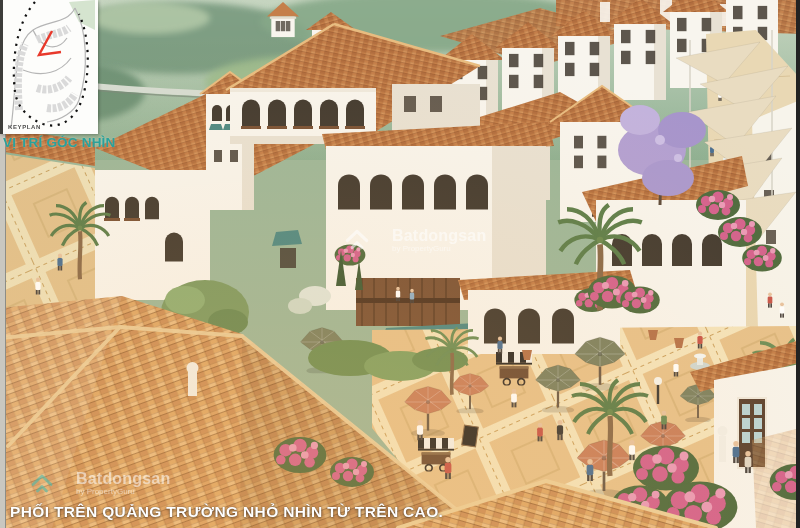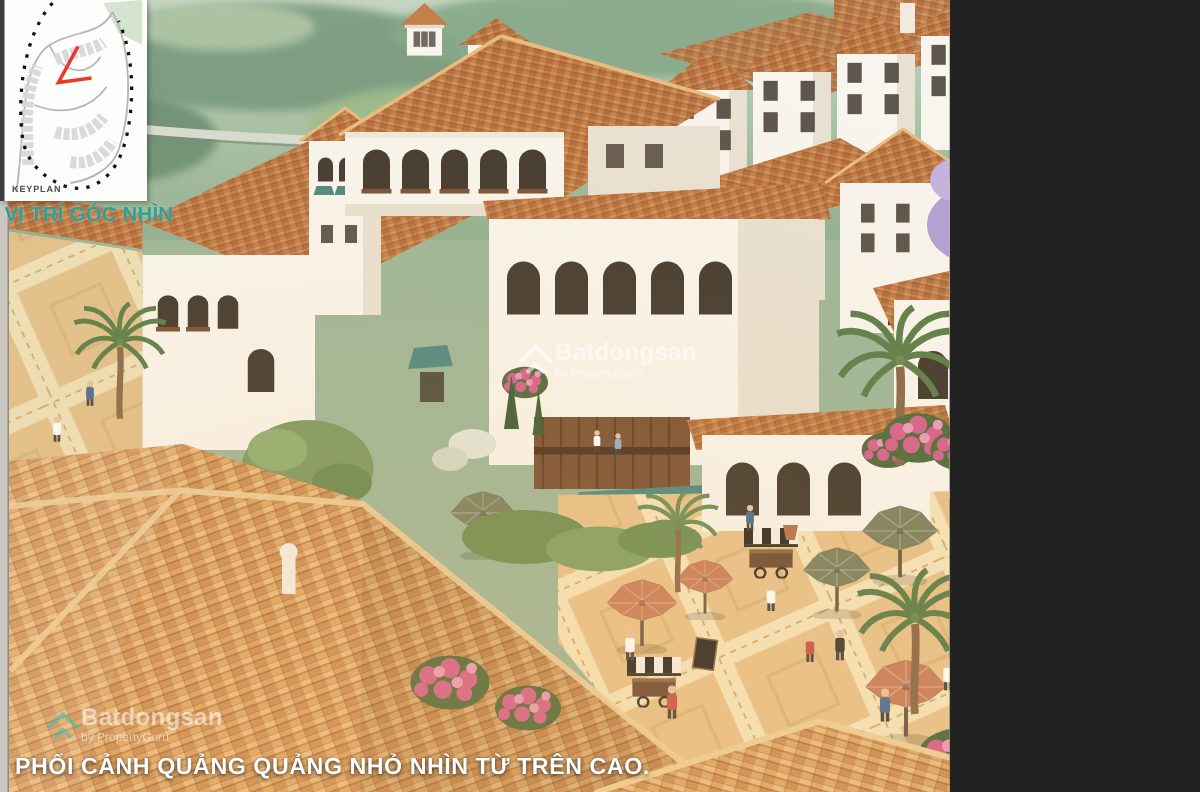--- a/index.html
+++ b/index.html
@@ -1,32 +1,32 @@
 <!DOCTYPE html>
 <html style="--teal_label: #2aa19b; --keyplan_marker_red: #e8392b; --caption_white: #ffffff; --wall_white: #f8f5ee; --wall_shade: #e8e1d3; --window_dark: #433b31; --roof_tile: #c57f4a; --roof_tile_light: #e0a66b; --roof_tile_dark: #a05d33; --roof_foreground: #dfa868; --paving_tan: #e7c28c; --paving_cream: #f4e4bc; --street_sand: #e9d8b4; --shade_sail: #e9dcc1; --hills_green: #8fb092; --hills_dark_green: #6f9377; --palm_green: #5d7e4b; --bougainvillea_pink: #d4628e; --jacaranda_purple: #b3a0d2; --umbrella_salmon: #c97f5c; --umbrella_olive: #7c8161; --awning_teal: #4e8984; --wood_brown: #7a5236;"><head>
 <meta charset="utf-8">
 <style>
   html,body{margin:0;padding:0;background:#222;}
-  .stage{position:relative;width:633px;height:528px;overflow:hidden;
+  .stage{position:relative;width:796px;height:528px;overflow:hidden;
          font-family:"Liberation Sans",sans-serif;background:#9db79a;}
   .stage svg.scene{position:absolute;left:0;top:0;display:block;}
   
   .edge-strip{position:absolute;left:0;top:0;width:5px;height:528px;
               background:#c9c7c0;border-right:1px solid #8d8d86;}
   
   .keyplan{position:absolute;left:0;top:0;width:95px;height:134px;background:#fdfdfb;
            border-left:3px solid #3d3d3a;box-shadow:1px 1px 3px rgba(0,0,0,.3);}
   .keyplan svg{display:block;}
   .keyplan-label{position:absolute;left:5px;bottom:4px;font-size:6px;color:#4c4c4c;
                  letter-spacing:.6px;font-weight:600;}
   .view-label{position:absolute;left:3px;top:135px;font-size:13.5px;font-weight:800;
               color:var(--teal_label,#2aa19b);letter-spacing:.2px;white-space:nowrap;
               text-shadow:0 0 2px rgba(255,255,255,.35);}
   
-  .wm{position:absolute;display:flex;align-items:center;gap:0;color:#fff;}
+  .wm{position:absolute;display:flex;align-items:center;gap:22px;color:#fff;}
   .wm .logo{flex:none;}
   .wm-brand{font-size:16px;font-weight:700;letter-spacing:.2px;line-height:1;}
   .wm-by{font-size:8px;opacity:.95;margin-top:1px;line-height:1;}
   .wm-center{left:344px;top:227px;opacity:.55;}
   .wm-bl{left:30px;top:471px;opacity:.55;}
   .wm-bl .logo{color:#3fbdb2;}
   
   .caption{position:absolute;left:10px;bottom:7px;font-size:15.5px;font-weight:800;
            color:var(--caption_white,#fff);letter-spacing:.35px;white-space:nowrap;
            text-shadow:0 1px 3px rgba(0,0,0,.55),0 0 1px rgba(0,0,0,.45);}
@@ -561,15 +561,15 @@
 <div class="wm wm-bl">
   <svg class="logo" width="24" height="24" viewBox="0 0 24 24">
         <use href="#bds"></use>
       </svg>
   <div>
     <div class="wm-brand">Batdongsan</div>
     <div class="wm-by">by PropertyGuru</div>
   </div>
 </div>
 
-<div class="caption">PHỐI CẢNH QUẢNG QUẢNG NHỎ NHÌN TỪ TRÊN CAO.</div>
+<div class="caption">PHỐI TRÊN QUẢNG TRƯỜNG NHỎ NHÌN TỪ TRÊN CAO.</div>
 
 </div>
 
 </body></html>

